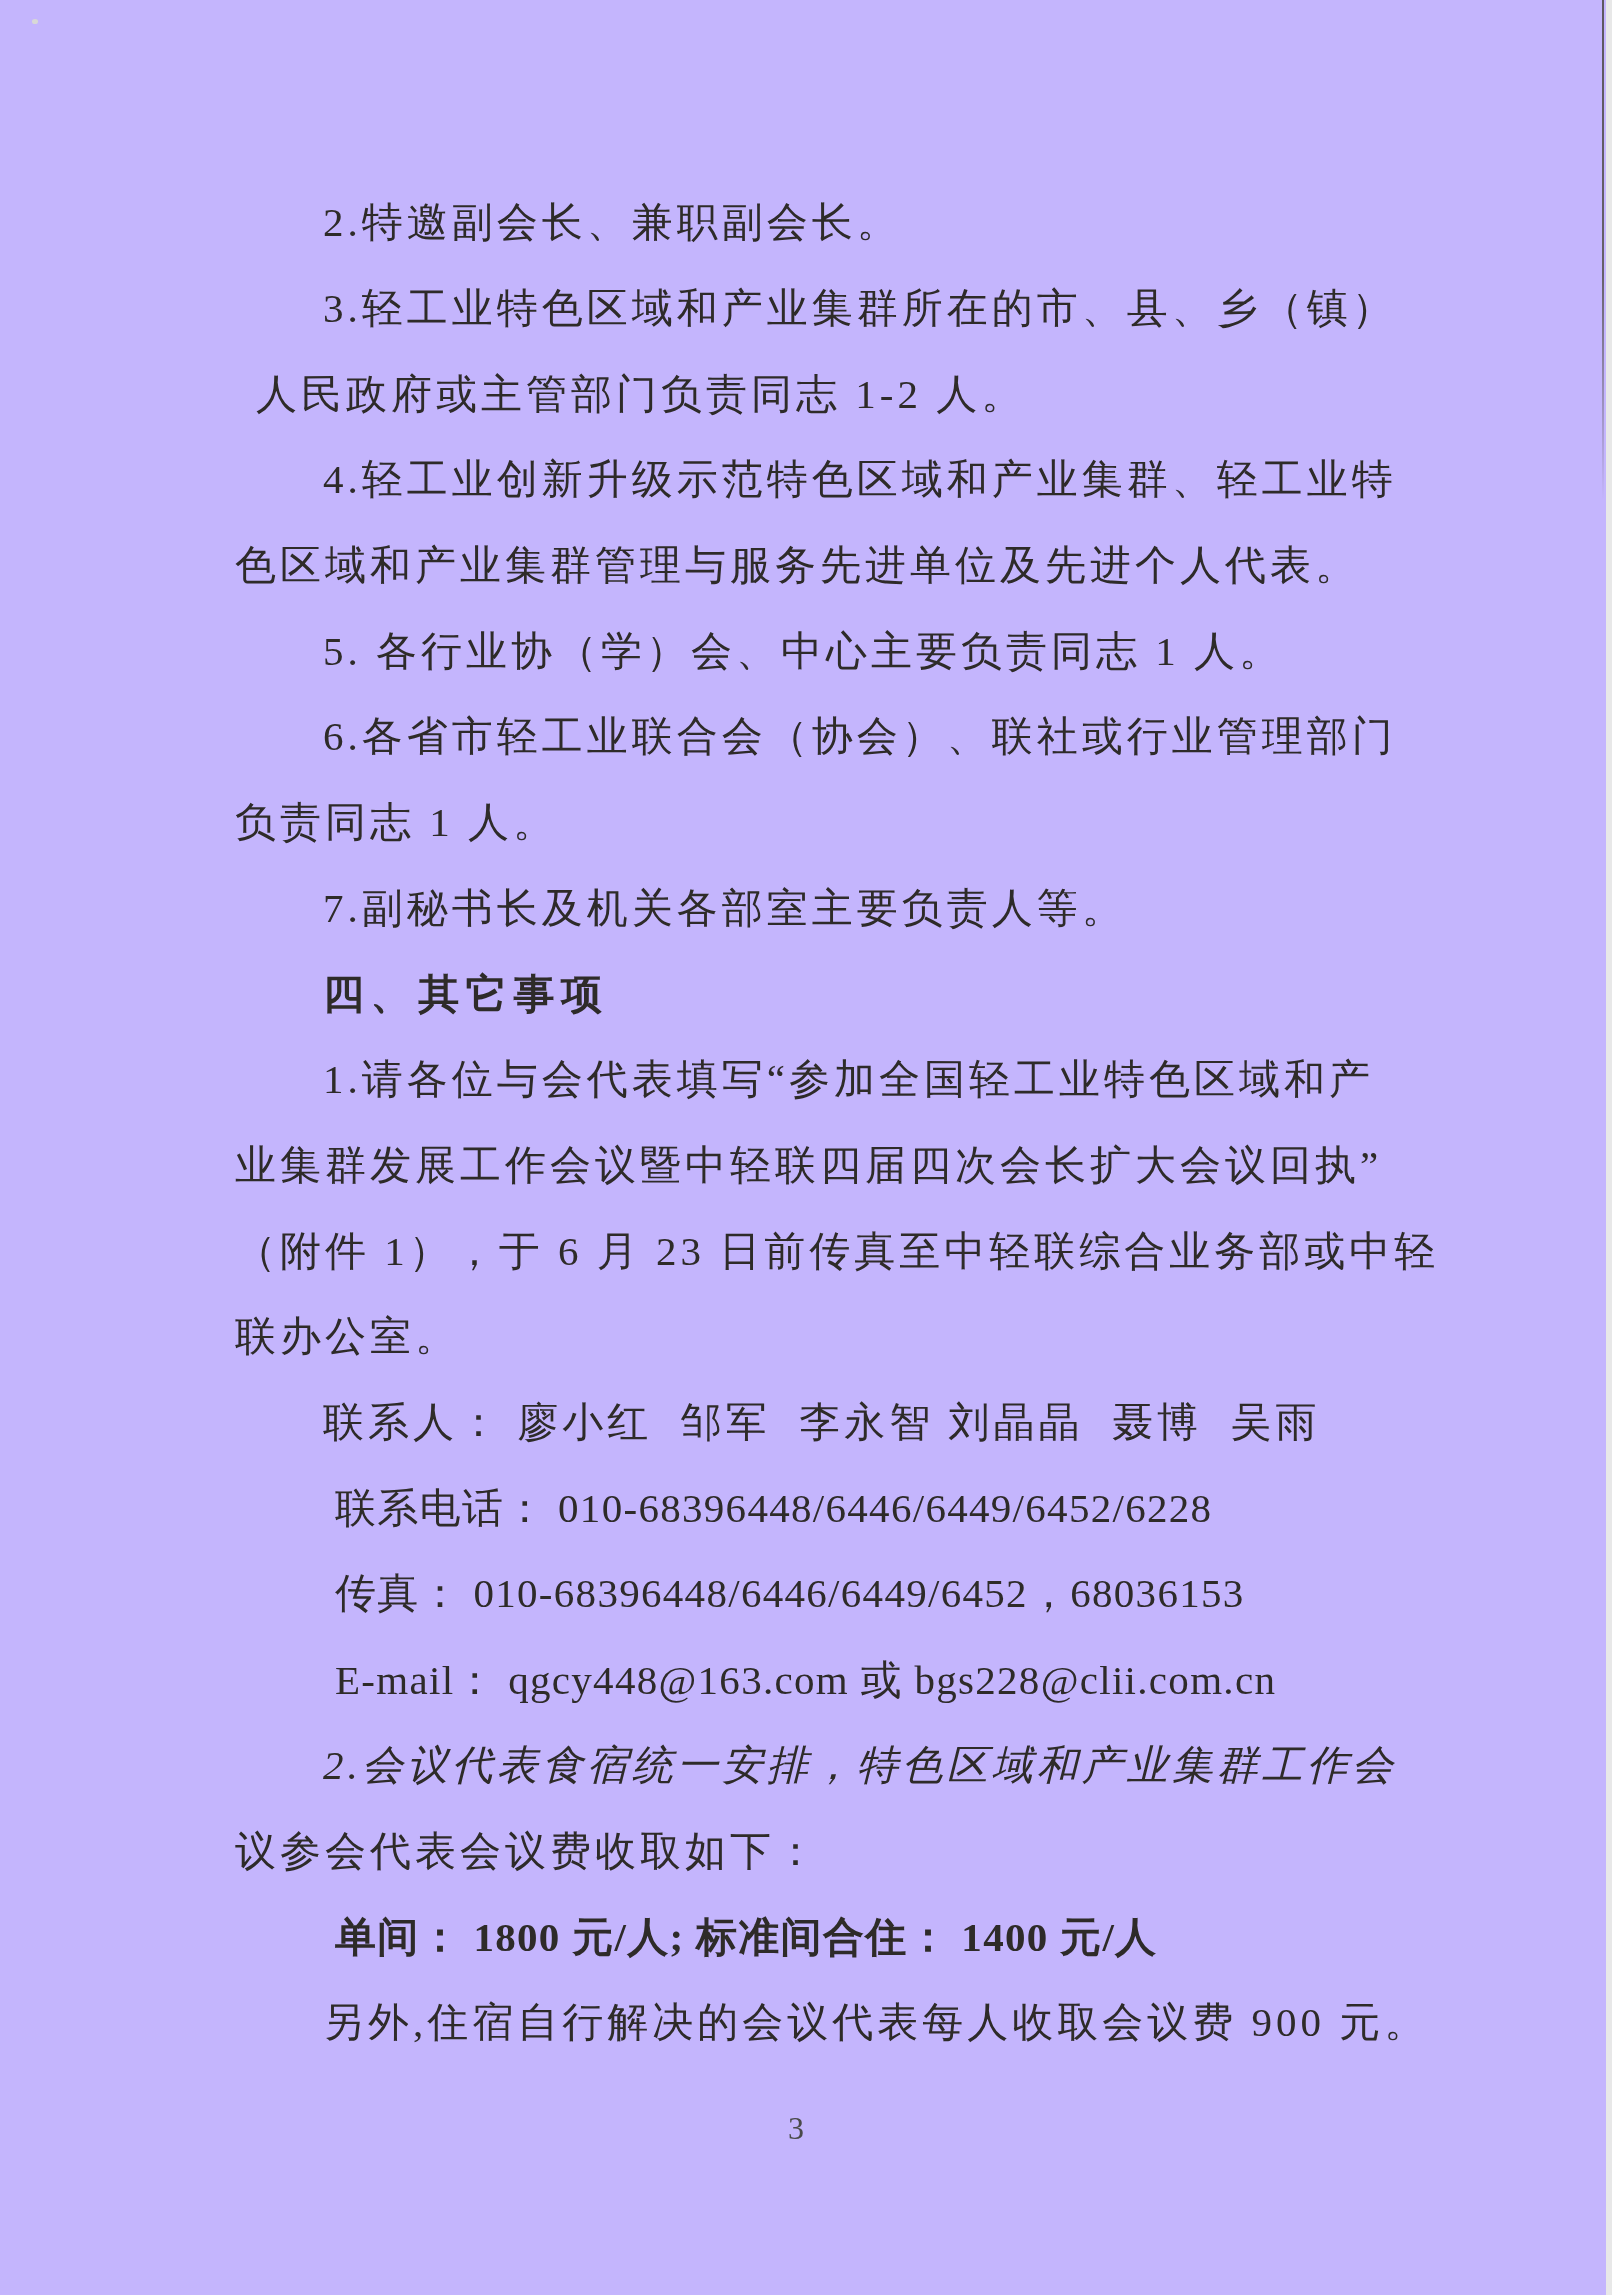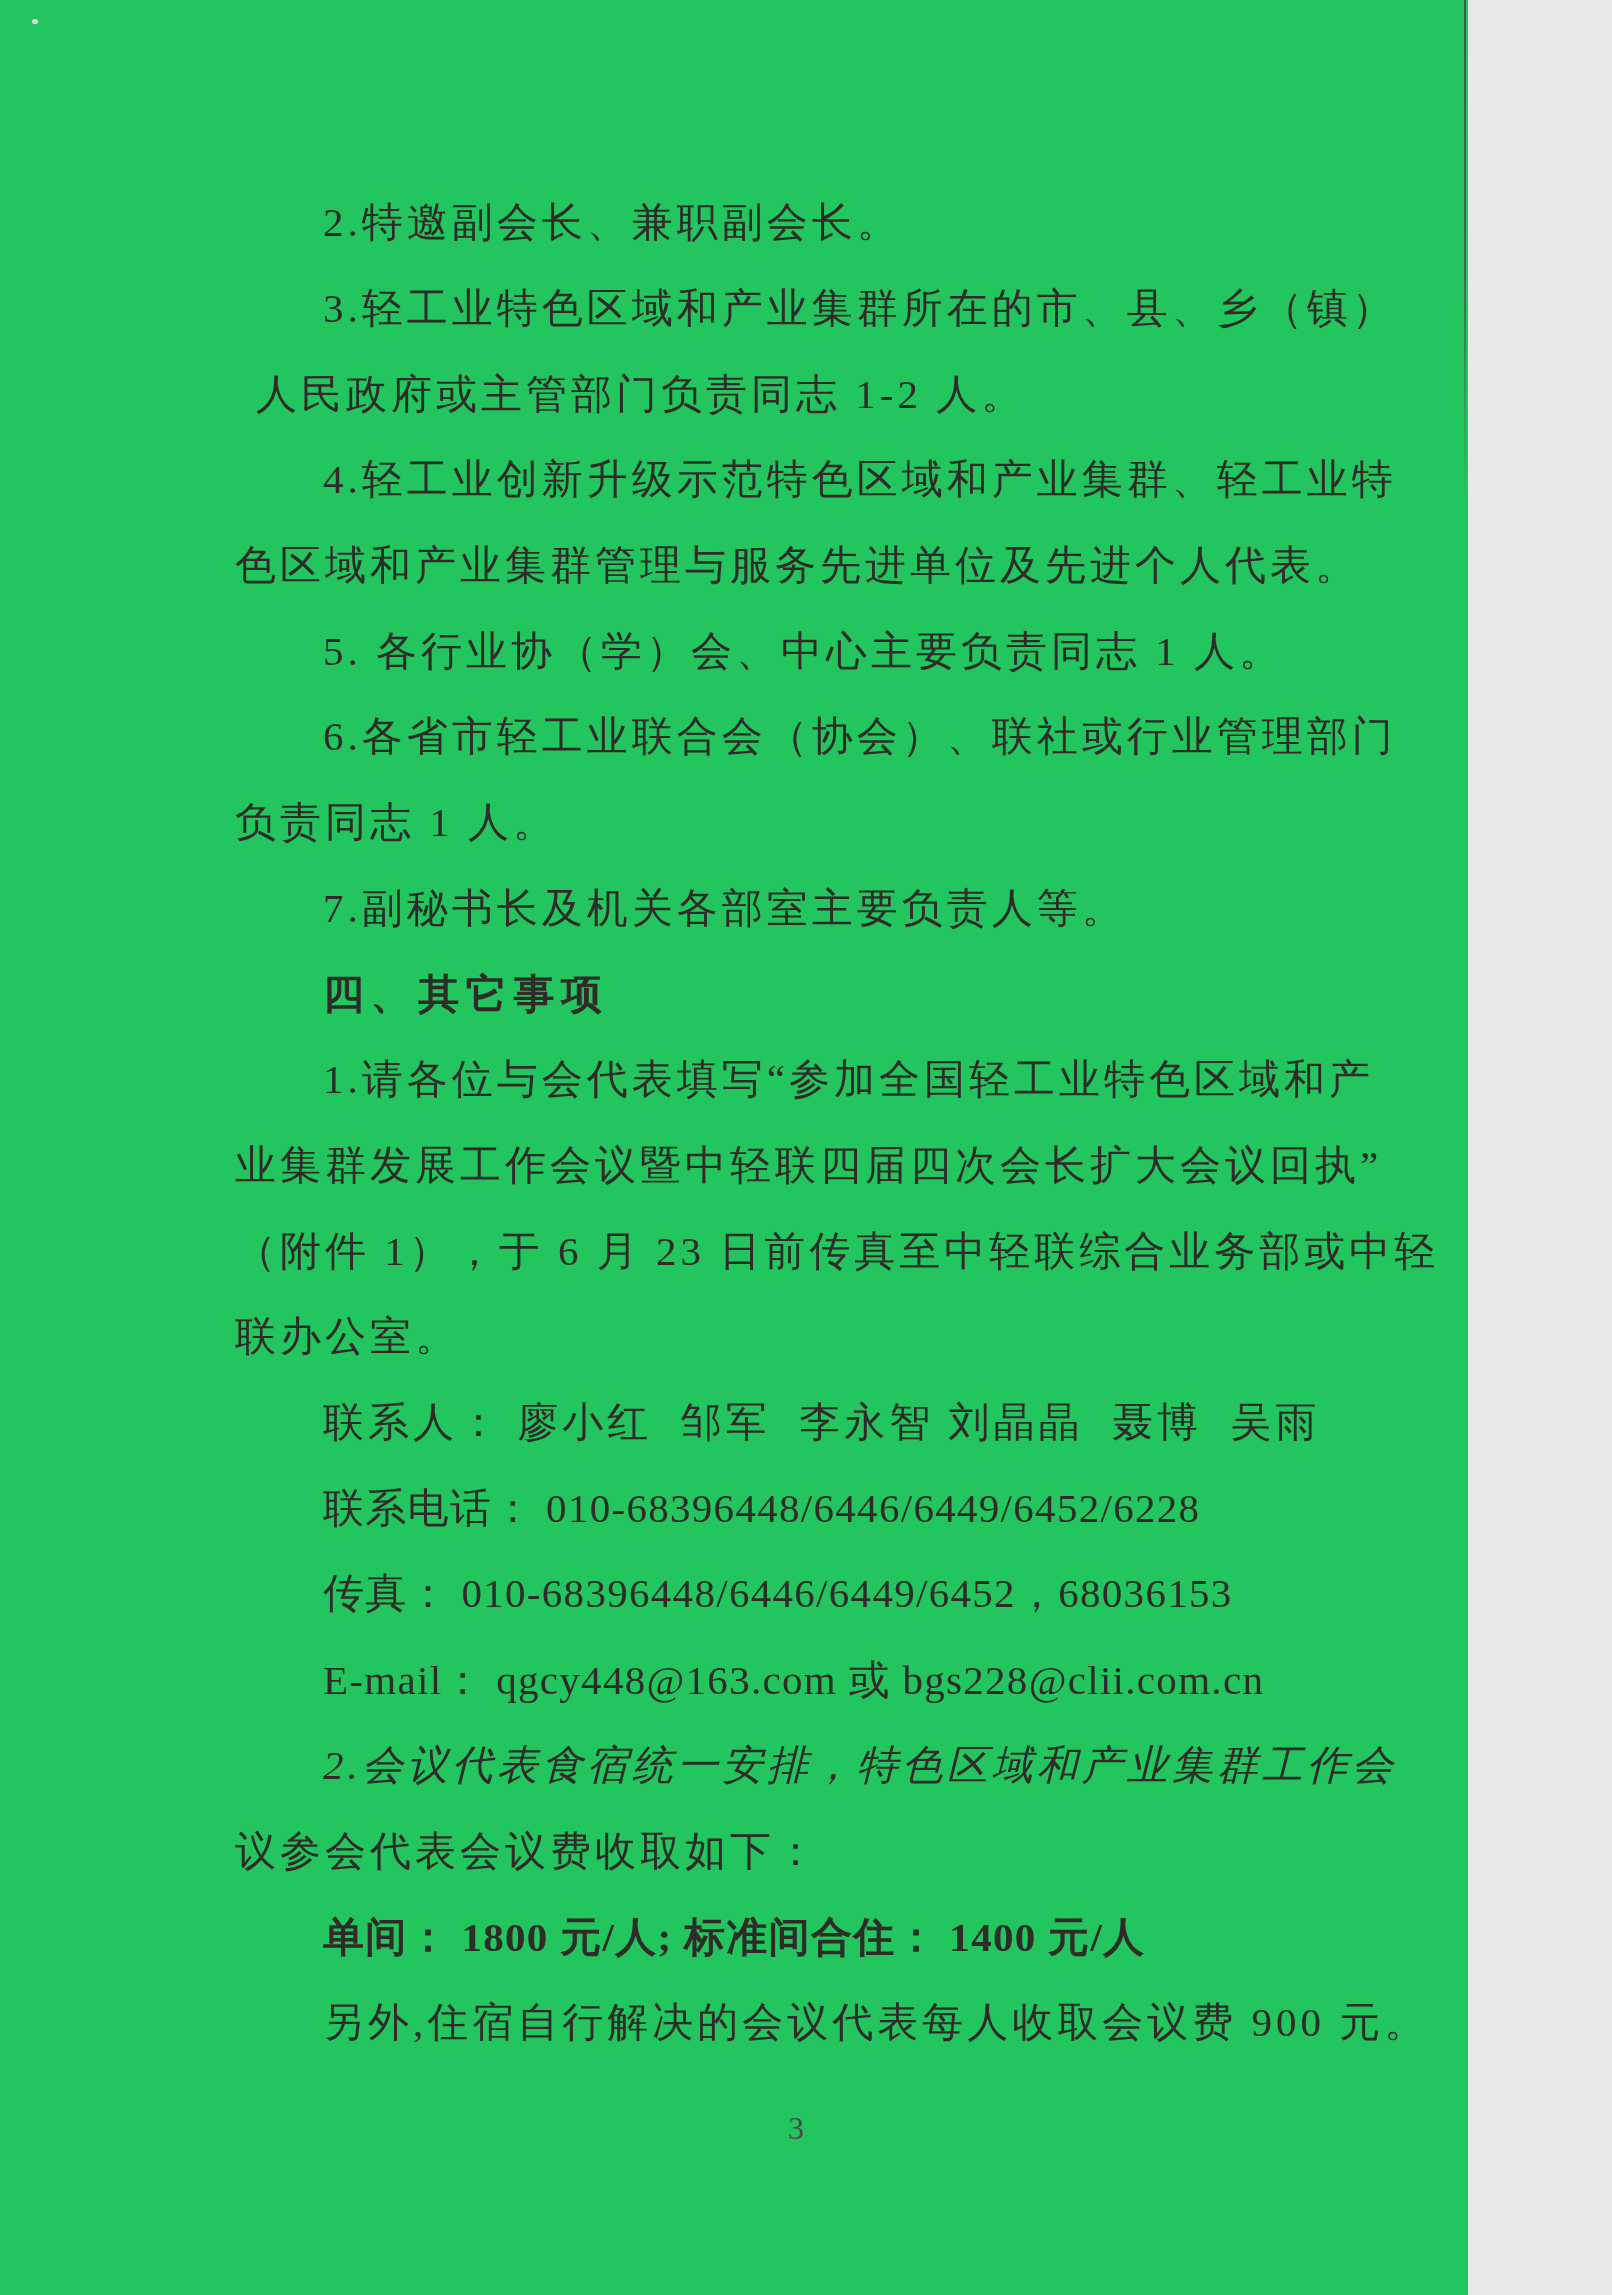--- a/index.html
+++ b/index.html
@@ -1,35 +1,35 @@
 <!DOCTYPE html>
 <html style="--ink: #2e2b29;font-size:10.5px"><head>
 <meta charset="utf-8">
 <style>
   :root { --ink: #2e2b29; }
   html, body { margin: 0; padding: 0; background: #e8e8e8; }
   .page {
     position: relative;
-    width: 1468px;
+    width: 1606px;
     height: 2295px;
-    background: #22c55e;
+    background: #c4b5fd;
     overflow: hidden;
     font-family: "Liberation Serif", "DejaVu Serif", serif;
   }
   
   .line {
     position: absolute;
     white-space: pre;
     font-size: 41px;
     line-height: 42px;
     color: var(--ink);
     letter-spacing: 4px;
     filter: blur(0.2px);
   }
-  .line.mixed { letter-spacing: 1.3px; }      
+  .line.mixed { letter-spacing: 1.3px; margin-left: 12px; }      
   .line.indent-para { left: 323px; }        
   .line.indent-body { left: 235px; }        
   .line.bold {
     font-weight: 700;
     font-family: Liberation Serif, serif;
     letter-spacing: 6.6px;
   }
   .page-number {
     position: absolute;
     top: 2110px;

